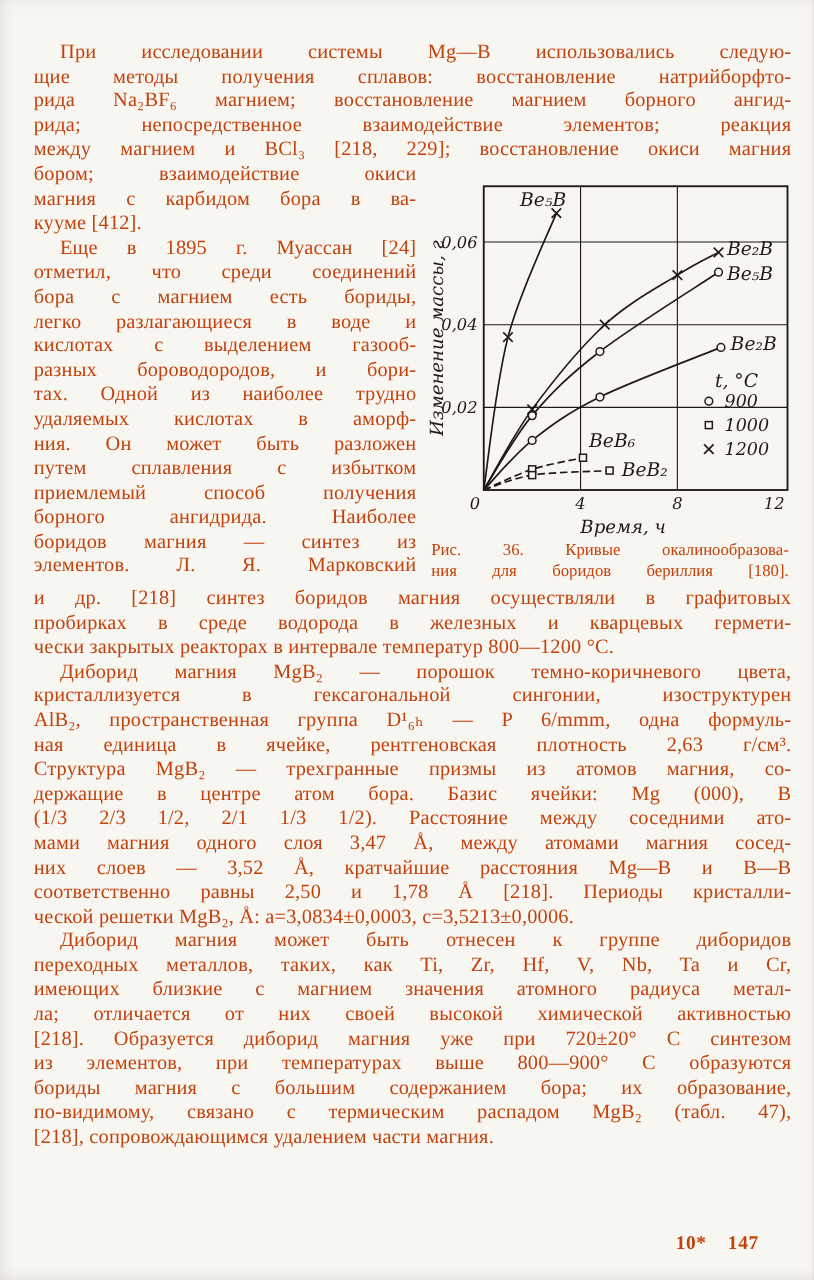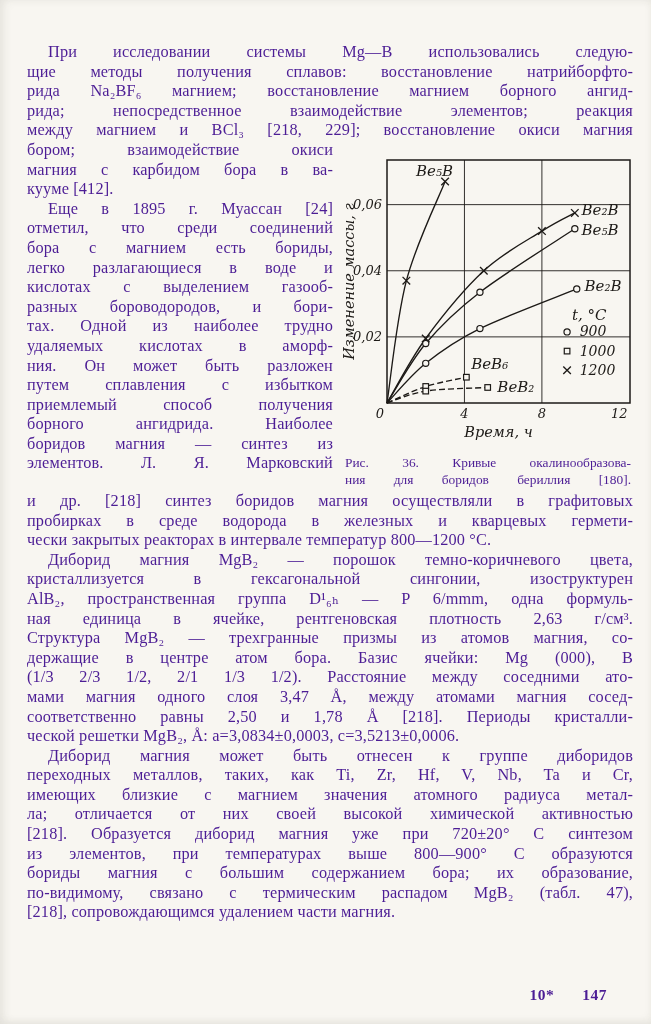--- a/index.html
+++ b/index.html
@@ -2,23 +2,23 @@
 <html lang="ru"><head>
 <meta charset="utf-8">
 <style>
   * { margin:0; padding:0; box-sizing:border-box; }
   html,body { background:#d9d6d0; }
   .page {
     position:relative;
     width:651px; height:1024px;
     margin:0 auto;
     background:#f8f6f1;
-    color:#4c1d95;
+    color:#c2410c;
     font-family:"Liberation Serif","DejaVu Serif",serif;
-    padding:42px 18px 0 27px;
+    padding:31px 18px 0 27px;
     overflow:hidden;
     box-shadow:inset 4px 0 10px rgba(60,50,40,.07), inset 0 -3px 8px rgba(60,50,40,.05);
   }
   .line {
     font-size:16.3px;
     line-height:19.6px;
     letter-spacing:.15px;
     text-align:justify;
     text-align-last:justify;
     white-space:normal;
@@ -26,33 +26,33 @@
   .line.end  { text-align-last:left; }
   .line.indent { text-indent:21px; }
   .wrap-section { display:flow-root; }
   .figure {
     float:right;
     width:290px;
     margin:14px 0 2px 10px;
   }
   .left-col { width:306px; }
   .chart-svg { display:block; width:290px; height:288px; }
-  .caption { margin-top:12px; padding:0 2px; }
+  .caption { margin-top:0; padding:0 2px; }
   .caption-line {
     font-size:13.4px;
     line-height:17.5px;
     text-align:justify;
     text-align-last:justify;
   }
   .caption-line.end { text-align-last:justify; }
   .bottom-sect { clear:both; }
   .footer {
     position:absolute;
     right:44px; bottom:20px;
-    display:flex; gap:28px;
+    display:flex; gap:17px;
     font-size:15.5px; font-weight:bold;
     letter-spacing:.5px;
     font-family:Liberation Serif, serif;
   }
   
   .tick         { font:italic 13px  "DejaVu Serif",serif; fill:#1d1a17; }
   .axis-label   { font:italic 14.5px "DejaVu Serif",serif; fill:#1d1a17; }
   .series-label { font:italic 15px  "DejaVu Serif",serif; fill:#1d1a17; }
   .legend-title { font:italic 15px  "DejaVu Serif",serif; fill:#1d1a17; }
   .legend-label { font:italic 14px  "DejaVu Serif",serif; fill:#1d1a17; }
@@ -162,20 +162,21 @@
       <div class="line">пробирках в среде водорода в железных и кварцевых гермети-</div>
       <div class="line end">чески закрытых реакторах в интервале температур 800—1200 °C.</div>
       <div class="line indent">Диборид магния MgB₂ — порошок темно-коричневого цвета,</div>
       <div class="line">кристаллизуется в гексагональной сингонии, изоструктурен</div>
       <div class="line">AlB₂, пространственная группа D¹₆ₕ — P 6/mmm, одна формуль-</div>
       <div class="line">ная единица в ячейке, рентгеновская плотность 2,63 г/см³.</div>
       <div class="line">Структура MgB₂ — трехгранные призмы из атомов магния, со-</div>
       <div class="line">держащие в центре атом бора. Базис ячейки: Mg (000), B</div>
       <div class="line">(1/3 2/3 1/2, 2/1 1/3 1/2). Расстояние между соседними ато-</div>
       <div class="line">мами магния одного слоя 3,47 Å, между атомами магния сосед-</div>
+      <div class="line">них слоев — 3,52 Å, кратчайшие расстояния Mg—B и B—B</div>
       <div class="line">соответственно равны 2,50 и 1,78 Å [218]. Периоды кристалли-</div>
       <div class="line end">ческой решетки MgB₂, Å: a=3,0834±0,0003, c=3,5213±0,0006.</div>
       <div class="line indent">Диборид магния может быть отнесен к группе диборидов</div>
       <div class="line">переходных металлов, таких, как Ti, Zr, Hf, V, Nb, Ta и Cr,</div>
       <div class="line">имеющих близкие с магнием значения атомного радиуса метал-</div>
       <div class="line">ла; отличается от них своей высокой химической активностью</div>
       <div class="line">[218]. Образуется диборид магния уже при 720±20° C синтезом</div>
       <div class="line">из элементов, при температурах выше 800—900° C образуются</div>
       <div class="line">бориды магния с большим содержанием бора; их образование,</div>
       <div class="line">по-видимому, связано с термическим распадом MgB₂ (табл. 47),</div>

